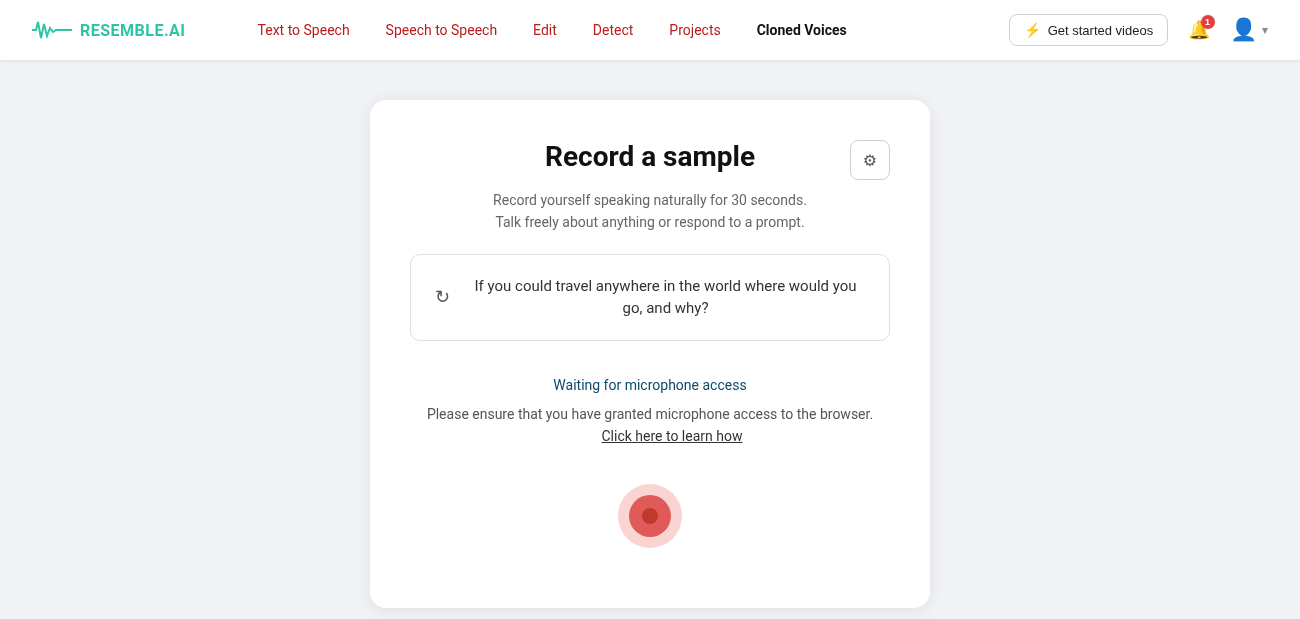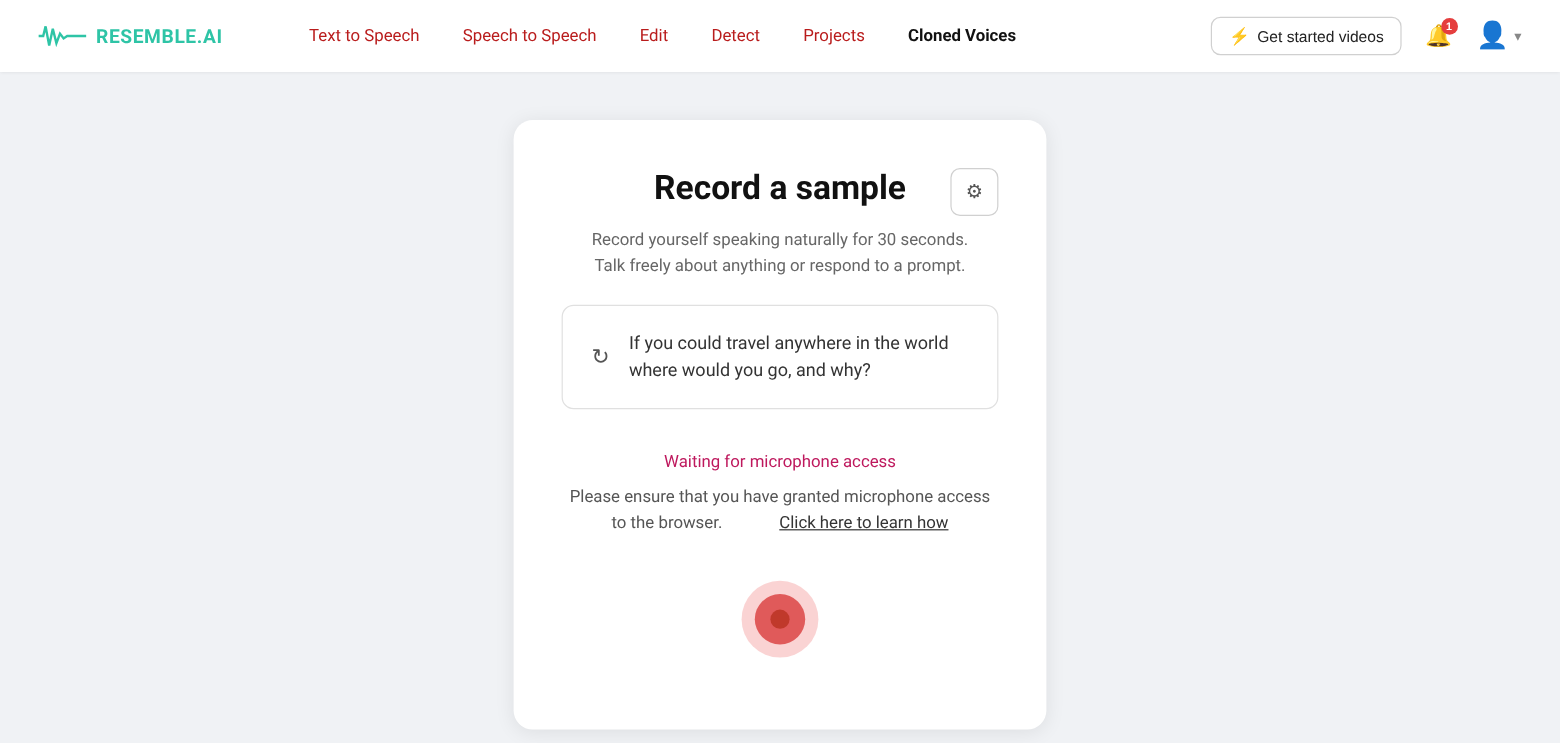--- a/index.html
+++ b/index.html
@@ -120,21 +120,21 @@
       align-items: flex-start;
       padding: 40px 20px;
       min-height: calc(100vh - 60px);
     }
 
     
     .card {
       background: #fff;
       border-radius: 16px;
       box-shadow: 0 2px 16px rgba(0,0,0,0.08);
-      width: 444px;
+      width: 560px;
       padding: 40px 40px 60px 40px;
       position: relative;
     }
     .card-header {
       display: flex;
       align-items: flex-start;
       justify-content: center;
       margin-bottom: 16px;
       position: relative;
     }
@@ -186,31 +186,32 @@
       font-size: 18px;
       color: #555;
       flex-shrink: 0;
       display: flex;
       align-items: center;
       justify-content: center;
     }
     .prompt-text {
       font-size: 15px;
       color: #333;
+      text-align: center;
       line-height: 1.5;
       flex: 1;
     }
 
     
     .mic-status {
       text-align: center;
       margin-bottom: 12px;
     }
     .mic-waiting {
-      color: #be185d;
+      color: #0c4a6e;
       font-size: 14px;
       margin-bottom: 10px;
     }
     .mic-desc {
       font-size: 14px;
       color: #555;
       line-height: 1.6;
       text-align: center;
     }
     .mic-link {

